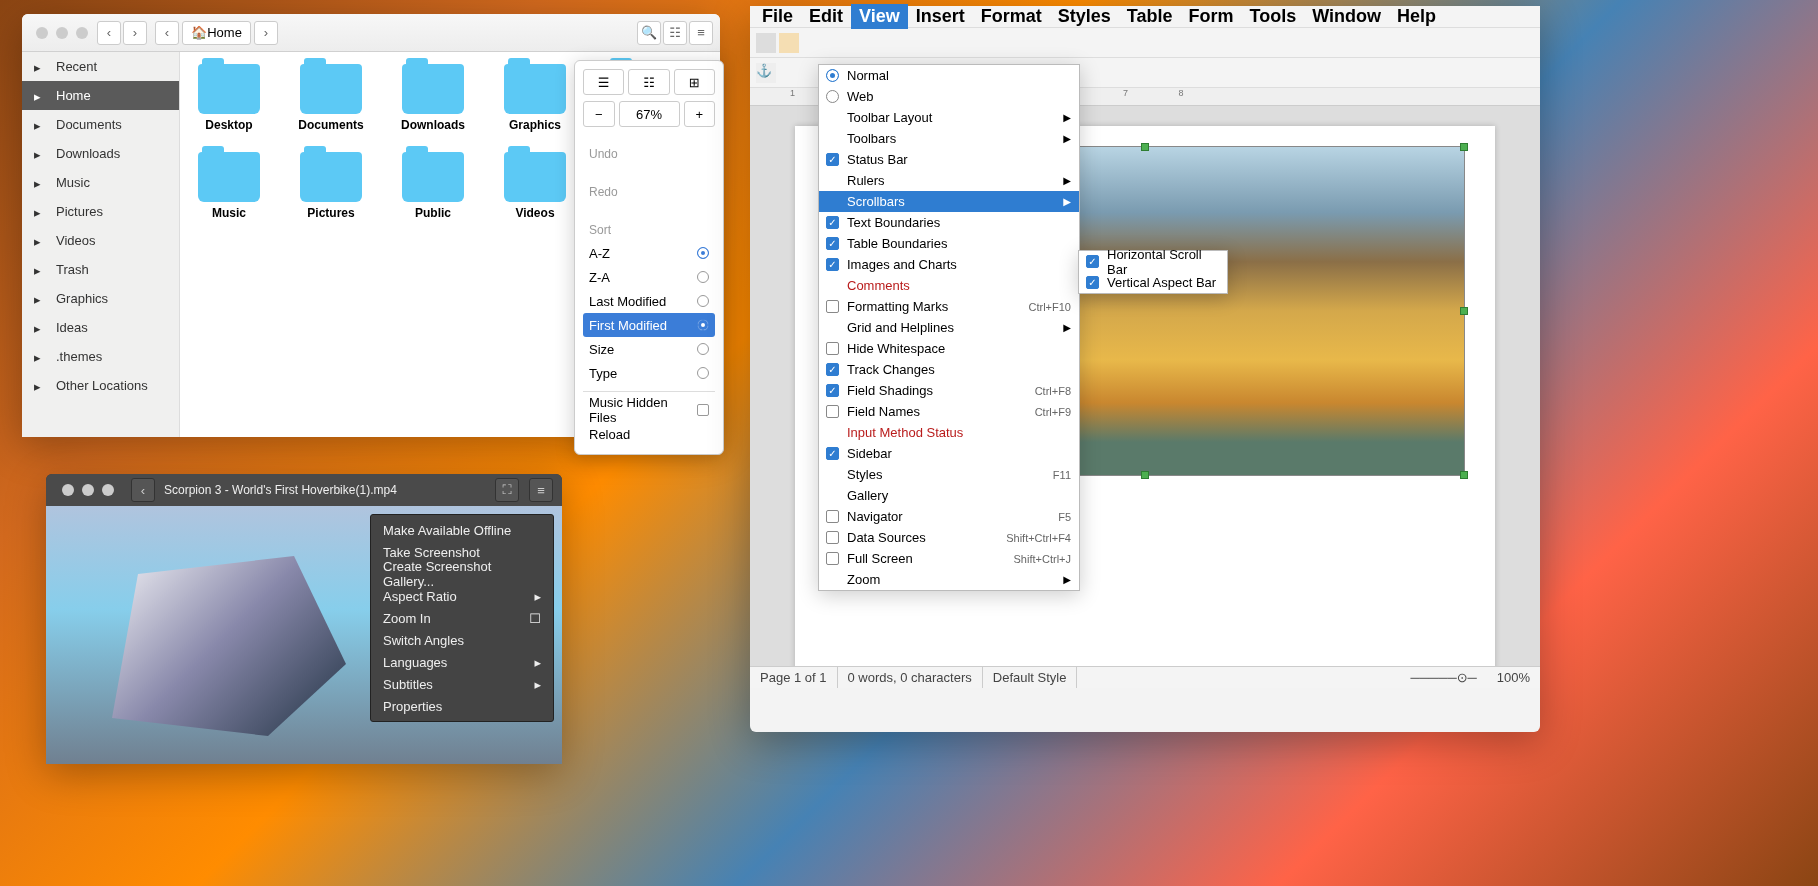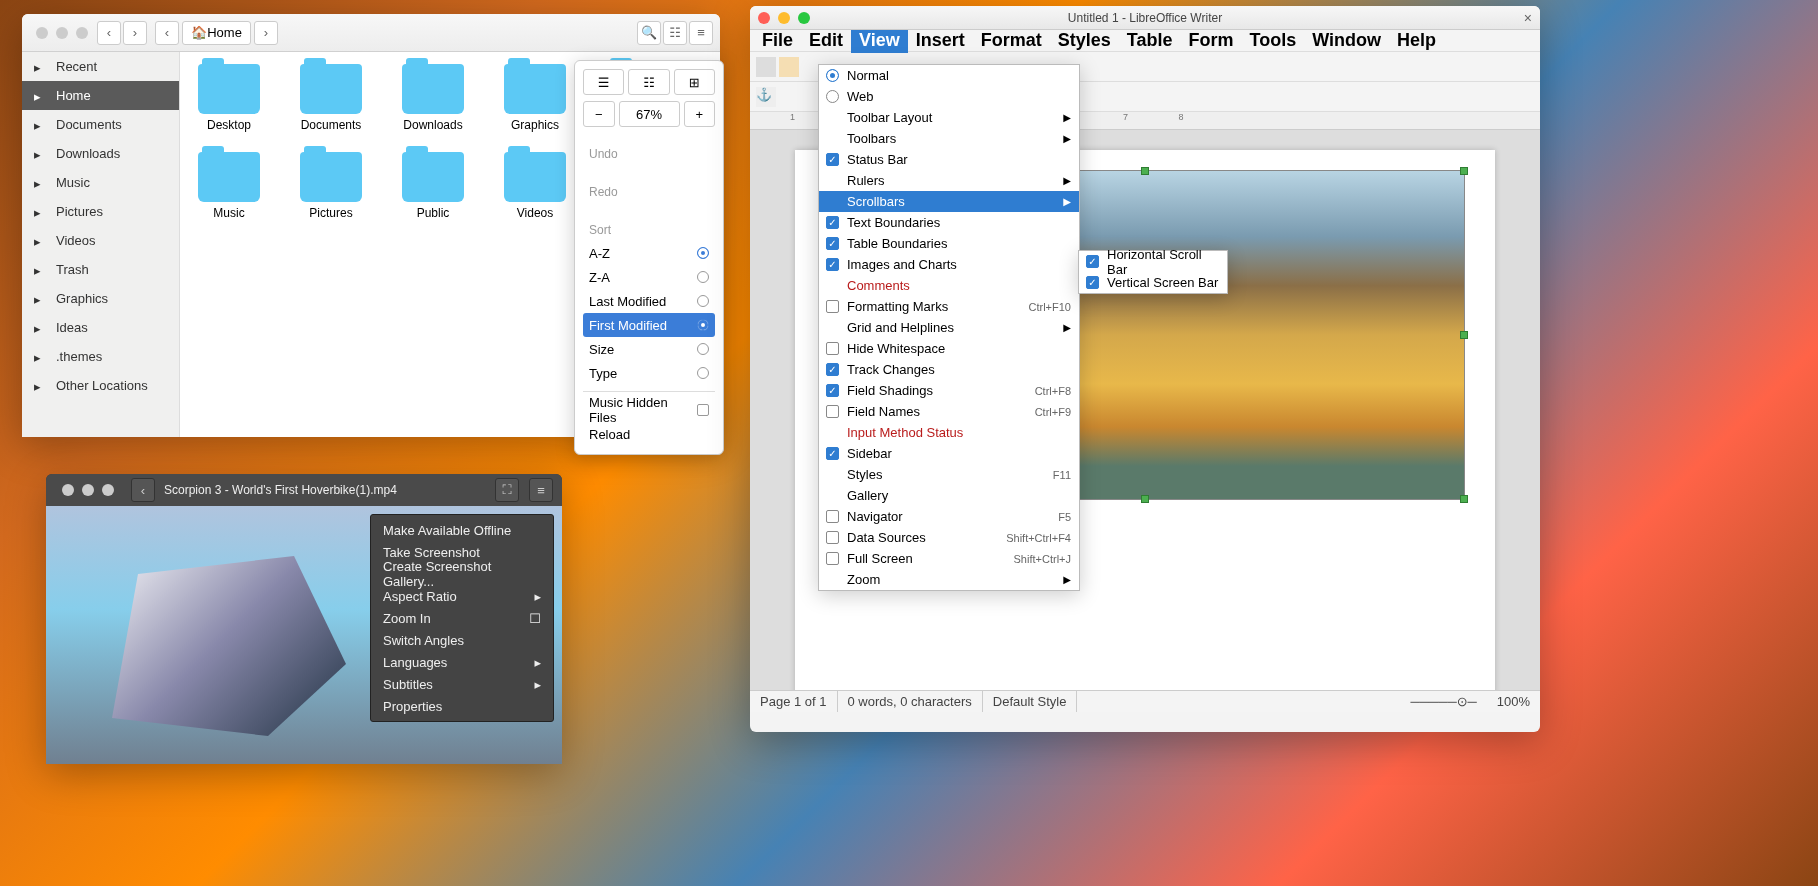--- a/index.html
+++ b/index.html
@@ -12,21 +12,21 @@
 .traffic{display:flex;gap:8px;padding:0 8px;}
 .tl{width:12px;height:12px;border-radius:50%;background:#ccc;}
 .navbtn{width:24px;height:24px;border:1px solid #ccc;background:#fff;border-radius:3px;display:inline-flex;align-items:center;justify-content:center;margin:0 1px;color:#666;}
 .pathchip{border:1px solid #ccc;background:#fff;border-radius:3px;height:24px;display:inline-flex;align-items:center;padding:0 8px;margin:0 2px;}
 .fm-body{display:flex;height:385px;}
 .fm-side{width:158px;background:#f0f0ef;border-right:1px solid #ddd;}
 .fm-side-item{height:29px;display:flex;align-items:center;padding:0 12px;color:#333;gap:8px;}
 .fm-side-item.sel{background:#5a5a5a;color:#fff;}
 .fm-side-ico{width:14px;height:14px;display:inline-block;}
 .fm-main{flex:1;background:#fff;padding:12px;display:flex;flex-wrap:wrap;align-content:flex-start;gap:20px 28px;position:relative;}
-.folder{width:74px;text-align:center;}
+.folder{width:74px;text-align:center;font-weight:bold;}
 .folder-ico{width:62px;height:50px;margin:0 auto 4px;background:#5cc9f5;border-radius:4px 4px 6px 6px;position:relative;}
 .folder-ico:before{content:"";position:absolute;top:-6px;left:4px;width:22px;height:10px;background:#5cc9f5;border-radius:3px 3px 0 0;}
 .folder-label{font-size:12px;}
 .fm-popover{position:absolute;right:-4px;top:46px;width:150px;background:#fff;border:1px solid #ccc;border-radius:6px;box-shadow:0 4px 20px rgba(0,0,0,0.2);padding:8px;}
 .fm-pop-row{display:flex;gap:4px;margin-bottom:6px;}
 .fm-pop-btn{flex:1;height:26px;border:1px solid #ccc;border-radius:3px;display:flex;align-items:center;justify-content:center;}
 .fm-pop-item{height:24px;display:flex;align-items:center;justify-content:space-between;padding:0 6px;font-size:12px;border-radius:3px;}
 .fm-pop-item.sel{background:#3b7dd8;color:#fff;}
 .fm-pop-radio{width:12px;height:12px;border:1px solid #999;border-radius:50%;display:inline-block;}
 .fm-pop-radio.on{background:#3b7dd8;border-color:#3b7dd8;box-shadow:inset 0 0 0 3px #fff;}
@@ -284,29 +284,20 @@
           <span>▸</span>
         </div>
         <div class="vp-menu-item">
           <span>Properties</span>
         </div>
       </div>
  </div>
 </div>
 
 <div id="lo" class="window">
- <div class="lo-titlebar">
-  <div class="lo-traffic">
-   <span class="tl r"></span>
-   <span class="tl y"></span>
-   <span class="tl g"></span>
-  </div>
-  <span class="lo-title">Untitled 1 - LibreOffice Writer</span>
-  <span class="lo-close">×</span>
- </div>
  <div class="lo-menubar" id="lo-menubar">
       <span class="lo-menuitem">File</span>
       <span class="lo-menuitem">Edit</span>
       <span class="lo-menuitem sel">View</span>
       <span class="lo-menuitem">Insert</span>
       <span class="lo-menuitem">Format</span>
       <span class="lo-menuitem">Styles</span>
       <span class="lo-menuitem">Table</span>
       <span class="lo-menuitem">Form</span>
       <span class="lo-menuitem">Tools</span>
@@ -451,16 +442,16 @@
         <span class="lo-dd-arrow">▶</span>
       </div>
     </div>
  <div class="lo-submenu" id="lo-sub">
       <div class="lo-dd-item">
         <span class="lo-dd-chk on">✓</span>
         <span>Horizontal Scroll Bar</span>
       </div>
       <div class="lo-dd-item">
         <span class="lo-dd-chk on">✓</span>
-        <span>Vertical Screen Bar</span>
+        <span>Vertical Aspect Bar</span>
       </div>
     </div>
 </div>
 
 </body></html>

